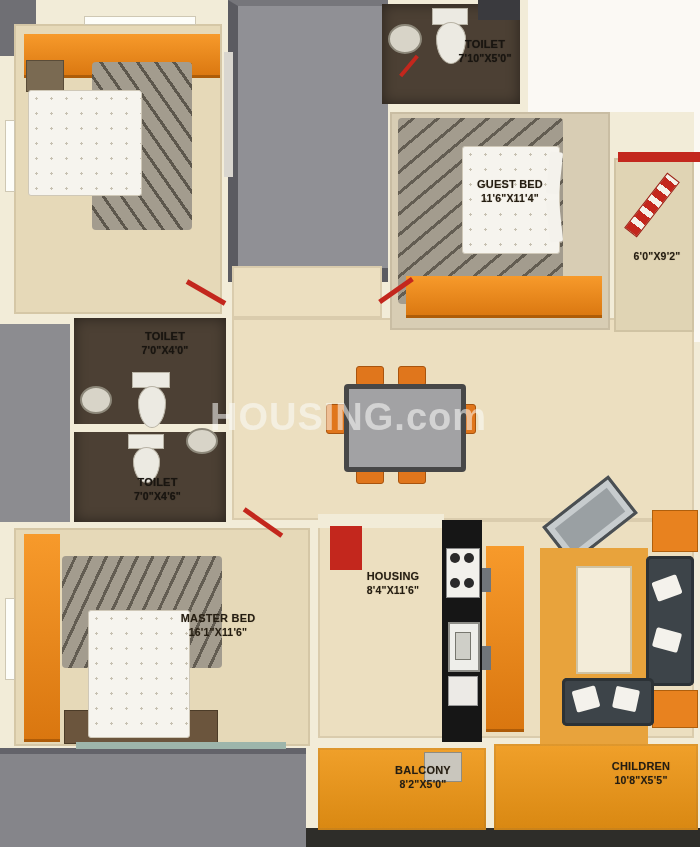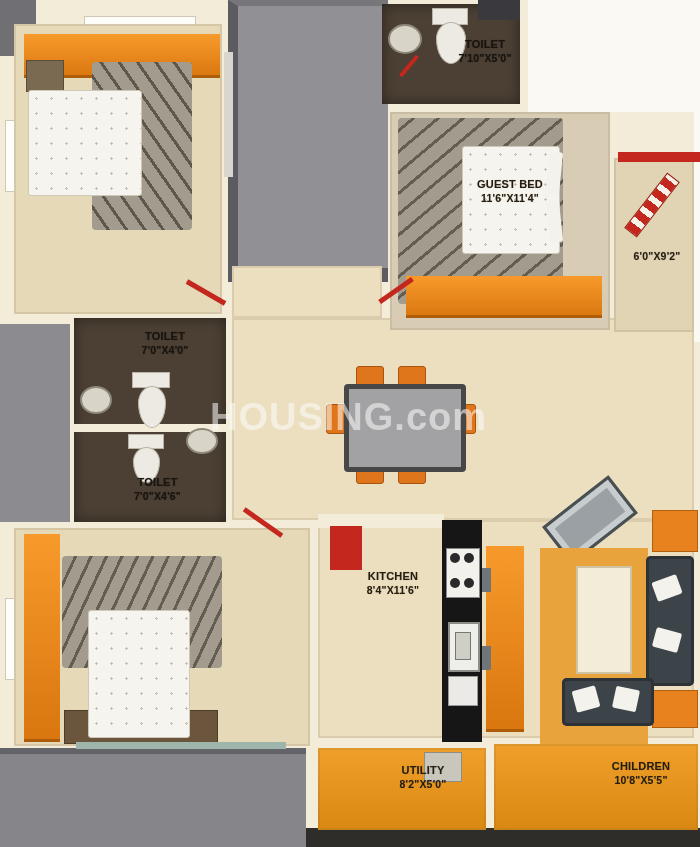--- a/index.html
+++ b/index.html
@@ -136,36 +136,40 @@
   <div class="abs" style="left:464px;top:553px;width:10px;height:10px;border-radius:50%;background:#2a2a2a;"></div>
   <div class="abs" style="left:450px;top:578px;width:10px;height:10px;border-radius:50%;background:#2a2a2a;"></div>
   <div class="abs" style="left:464px;top:578px;width:10px;height:10px;border-radius:50%;background:#2a2a2a;"></div>
   <div class="abs" style="left:448px;top:622px;width:28px;height:46px;background:#eeeeea;border:2px solid #8d8d88;"></div>
   <div class="abs" style="left:455px;top:632px;width:14px;height:26px;background:#cfcfc8;border:1px solid #77776f;"></div>
   <div class="abs" style="left:448px;top:676px;width:28px;height:28px;background:#eceae6;border:1px solid #999;"></div>
   <div class="abs orange-w" style="left:486px;top:546px;width:38px;height:186px;"></div>
   <div class="abs" style="left:482px;top:568px;width:9px;height:24px;background:#70757a;"></div>
   <div class="abs" style="left:482px;top:646px;width:9px;height:24px;background:#70757a;"></div>
   <div class="abs room-label" style="left:348px;top:570px;width:90px;">
-    <div>KITCHEN</div>
+    <div>HOUSING</div>
     <div class="dims">8'4"X11'6"</div>
   </div>
 
   <div class="abs floor beige" style="left:14px;top:528px;width:296px;height:218px;"></div>
   <div class="abs orange-w" style="left:24px;top:534px;width:36px;height:208px;"></div>
   <div class="abs rug rug-str3" style="left:62px;top:556px;width:160px;height:112px;"></div>
   <div class="abs" style="left:64px;top:710px;width:152px;height:32px;background:#6b553d;border:1px solid #4c3c28;"></div>
   <div class="abs mattress" style="left:88px;top:610px;width:100px;height:126px;"></div>
   <div class="abs" style="left:76px;top:742px;width:210px;height:7px;background:#9db5ab;"></div>
   <div class="abs red" style="left:240px;top:520px;width:46px;height:5px;transform:rotate(35deg);"></div>
+  <div class="abs room-label" style="left:158px;top:612px;width:120px;">
+    <div>MASTER BED</div>
+    <div class="dims">16'1"X11'6"</div>
+  </div>
 
   <div class="abs floor orange-f" style="left:318px;top:748px;width:168px;height:82px;"></div>
   <div class="abs" style="left:424px;top:752px;width:36px;height:28px;background:#c9c6bd;border:1px solid #8f8c82;"></div>
   <div class="abs room-label" style="left:378px;top:764px;width:90px;">
-    <div>UTILITY</div>
+    <div>BALCONY</div>
     <div class="dims">8'2"X5'0"</div>
   </div>
 
   <div class="abs floor orange-f" style="left:494px;top:744px;width:204px;height:86px;"></div>
   <div class="abs room-label" style="left:586px;top:760px;width:110px;">
     <div>CHILDREN</div>
     <div class="dims">10'8"X5'5"</div>
   </div>
 
   <div class="abs" style="left:5px;top:120px;width:8px;height:70px;background:#fdfdf9;border:1px solid #cfc8b4;"></div>

